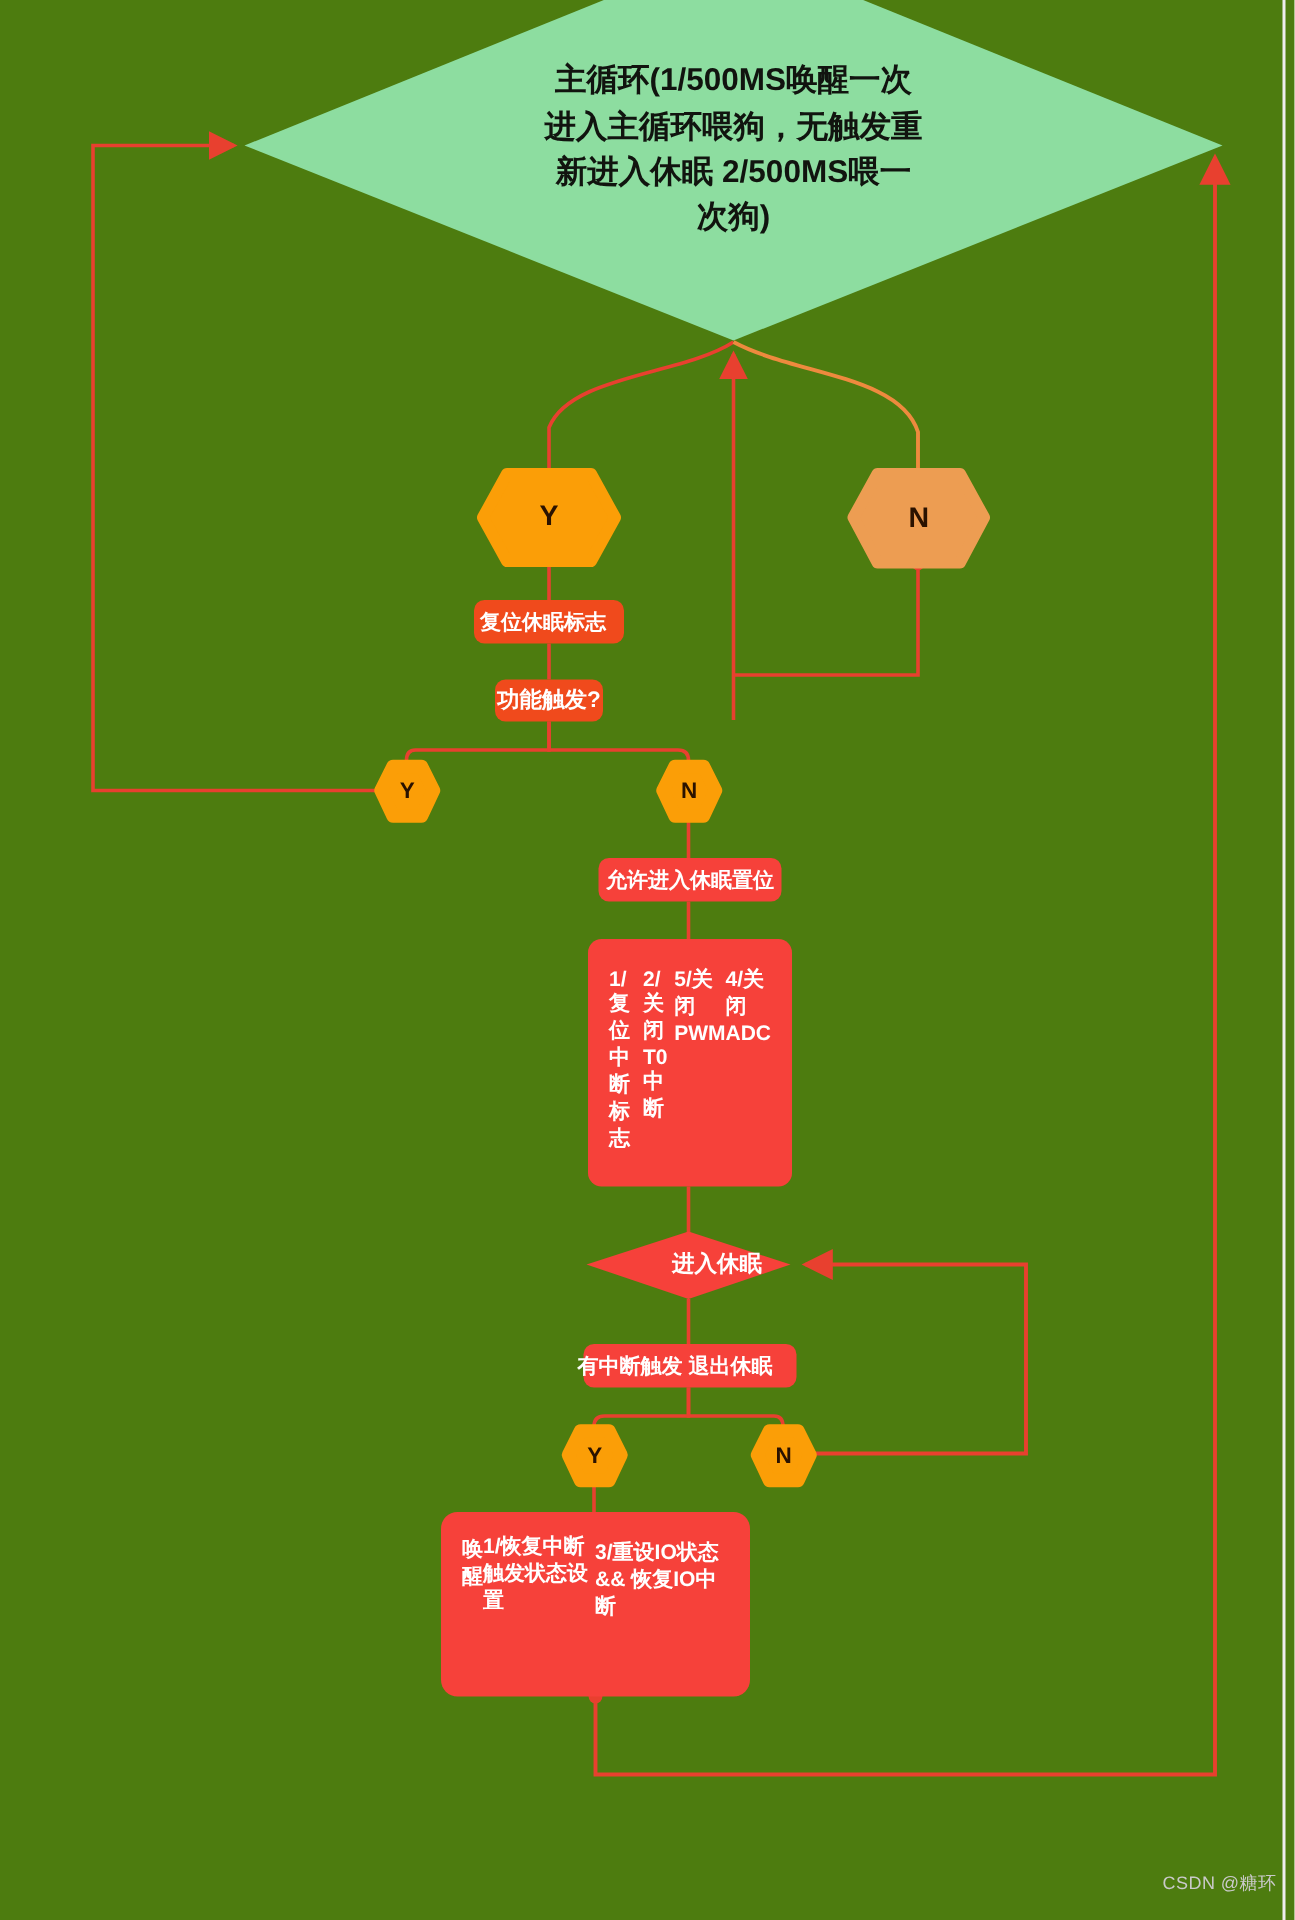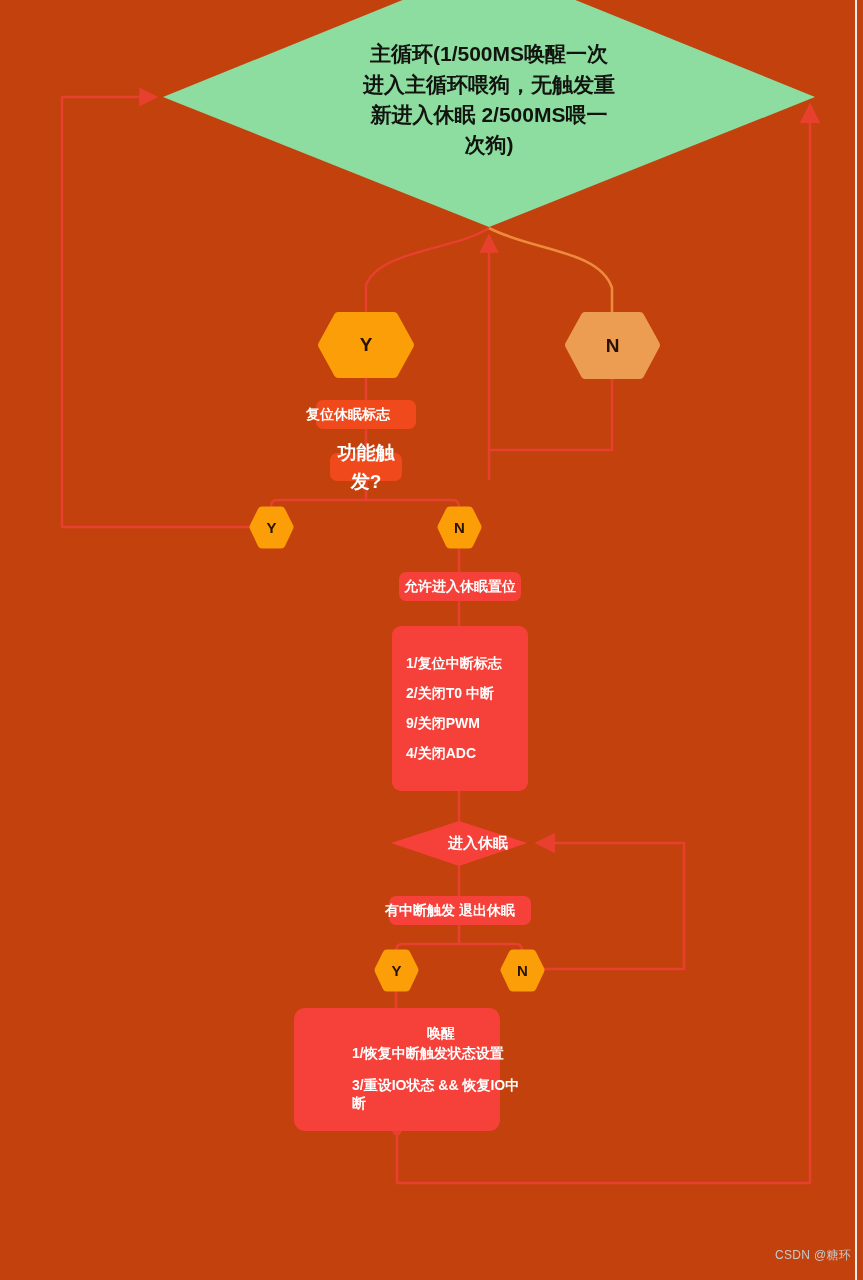--- a/index.html
+++ b/index.html
@@ -1,17 +1,17 @@
 <!DOCTYPE html>
 <html><head>
 <meta charset="utf-8">
 <style>
   html,body{margin:0;padding:0;background:#fff;}
   body{font-family:"Liberation Sans","DejaVu Sans",sans-serif;}
-  #stage{position:relative;width:863px;height:1280px;background:#c2410c;overflow:hidden;}
+  #stage{position:relative;width:863px;height:1280px;background:#4d7c0f;overflow:hidden;}
   #svg{position:absolute;left:0;top:0;width:863px;height:1280px;}
 
   .node-text{
     position:absolute;
     display:flex;
     align-items:center;
     justify-content:center;
     text-align:center;
     color:#ffffff;
     font-weight:700;
@@ -26,24 +26,24 @@
   }
   .hex-label.small{font-size:15px;}
   .diamond-label{
     position:absolute;
     display:flex;align-items:center;justify-content:center;text-align:center;
     color:#11140f;font-weight:700;font-size:21px;line-height:1.45;
     white-space:pre-line;
   }
   .diamond-label.sleep{color:#ffffff;font-size:15px;font-weight:700;}
   .box-label{font-size:14px;}
-  .box-label.tiny{font-size:19px;border-radius:10px;}
+  .box-label.tiny{font-size:15px;border-radius:10px;}
   .multiline{
     position:absolute;
-    display:flex;flex-direction:column;justify-content:center;
+    display:flex;flex-direction:row;justify-content:center;
     color:#fff;font-weight:700;font-size:14px;
     padding:12px 14px;box-sizing:border-box;
   }
   .multiline div{padding:6px 0;}
   .wake-title{text-align:center;}
   .watermark{
     position:absolute;right:12px;bottom:16px;
     color:#c9c9c9;font-size:12px;letter-spacing:.3px;
   }
   .scroll-track{
@@ -130,34 +130,34 @@
 新进入休眠 2/500MS喂一
 次狗)</div>
 
   <div class="hex-label" style="left:322px;top:316px;width:88px;height:58px;">Y</div>
   <div class="hex-label" style="left:569px;top:316px;width:87px;height:59px;">N</div>
   <div class="hex-label small" style="left:254px;top:511px;width:35px;height:33px;">Y</div>
   <div class="hex-label small" style="left:442px;top:511px;width:35px;height:33px;">N</div>
   <div class="hex-label small" style="left:379px;top:954px;width:35px;height:33px;">Y</div>
   <div class="hex-label small" style="left:505px;top:954px;width:35px;height:33px;">N</div>
 
-  <div class="node-text box-label" style="left:302px;top:400px;width:92px;height:29px;">复位休眠标志</div>
+  <div class="node-text box-label" style="left:316px;top:400px;width:92px;height:29px;">复位休眠标志</div>
   <div class="node-text box-label tiny" style="left:330px;top:453px;width:72px;height:28px;">功能触发?</div>
   <div class="node-text box-label" style="left:399px;top:572px;width:122px;height:29px;">允许进入休眠置位</div>
   <div class="diamond-label sleep" style="left:410px;top:828px;width:136px;height:30px;">进入休眠</div>
   <div class="node-text box-label" style="left:379px;top:896px;width:142px;height:29px;">有中断触发 退出休眠</div>
 
   <div class="multiline" style="left:392px;top:626px;width:136px;height:165px;">
     <div>1/复位中断标志</div>
     <div>2/关闭T0 中断</div>
-    <div>9/关闭PWM</div>
+    <div>5/关闭PWM</div>
     <div>4/关闭ADC</div>
   </div>
 
-  <div class="multiline" style="left:294px;top:1008px;width:206px;height:123px;margin-left:44px;">
+  <div class="multiline" style="left:294px;top:1008px;width:206px;height:123px;">
     <div class="wake-title" style="padding:4px 0 0 0;">唤醒</div>
     <div style="padding:2px 0 8px 0;">1/恢复中断触发状态设置</div>
     <div>3/重设IO状态 &amp;&amp; 恢复IO中断</div>
   </div>
 
   <div class="scroll-track"></div>
 
   <div class="watermark">CSDN @糖环</div>
 </div>
 

